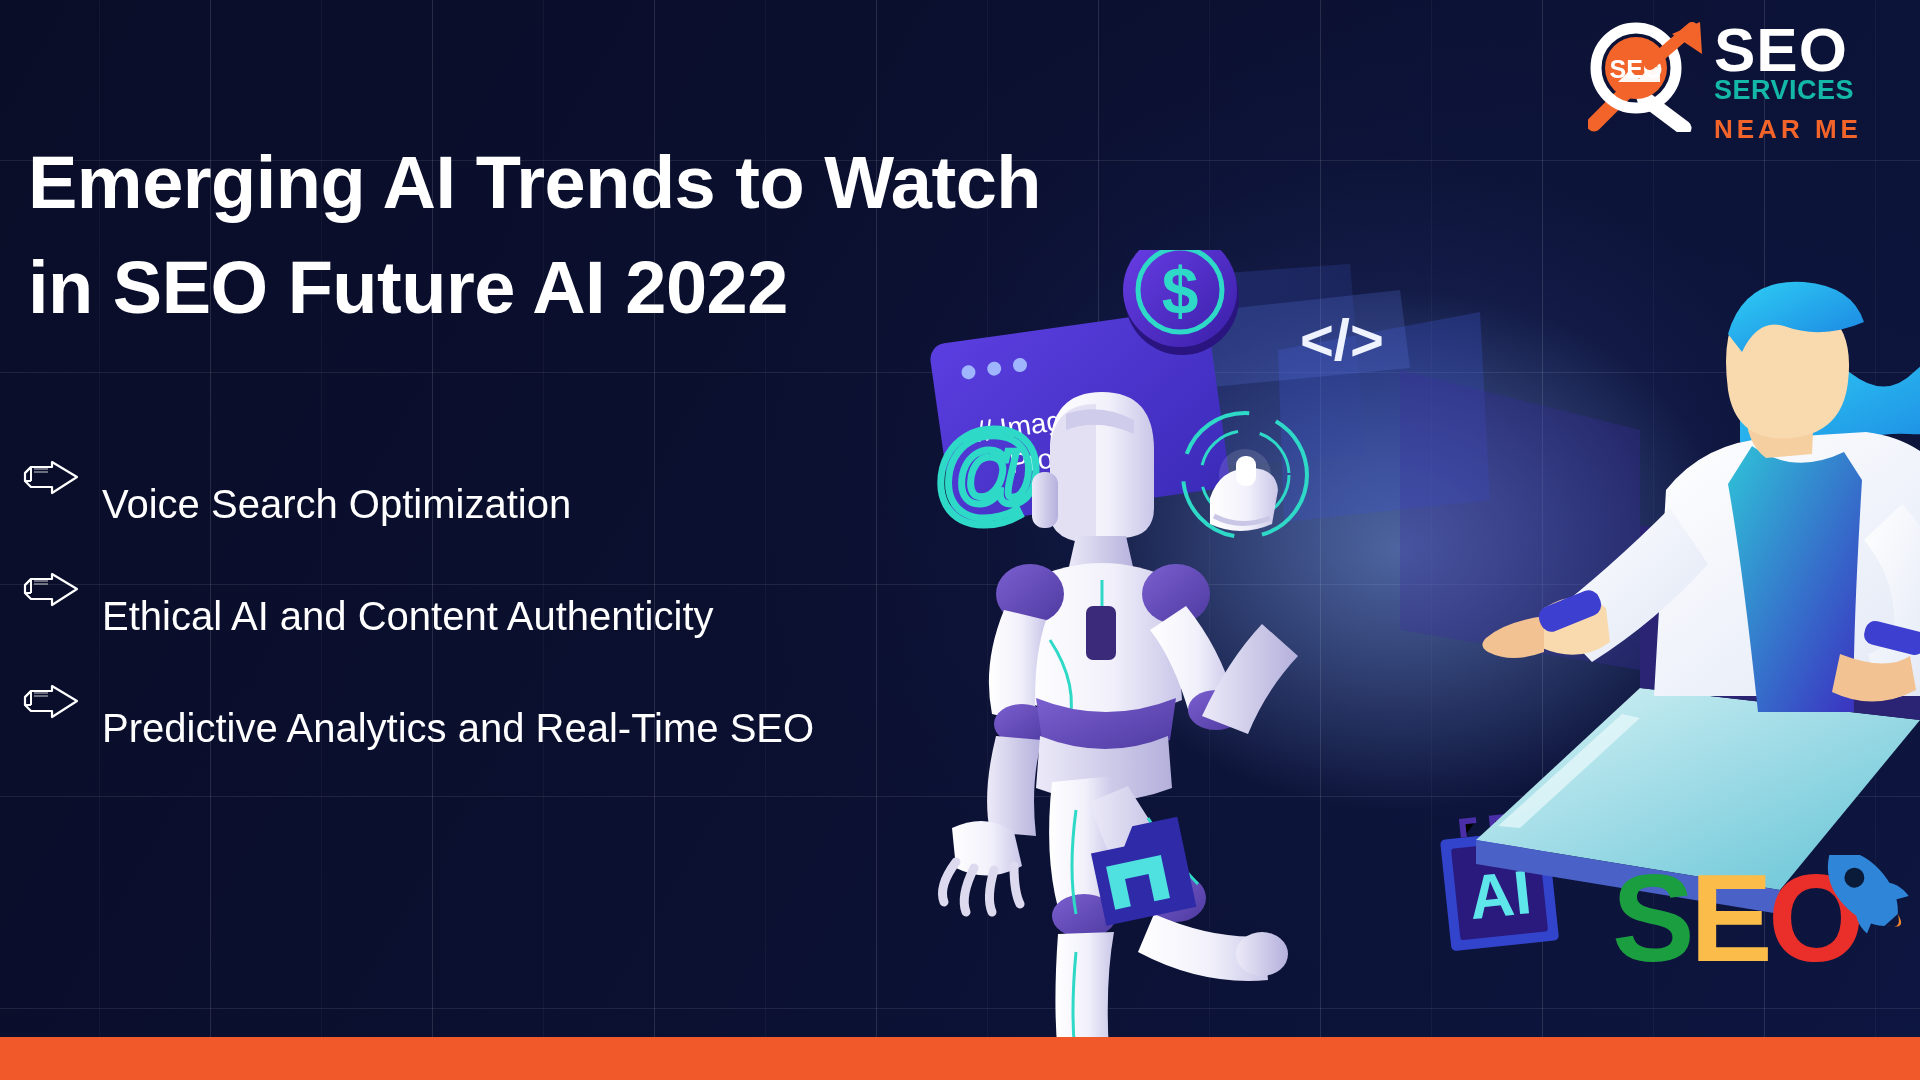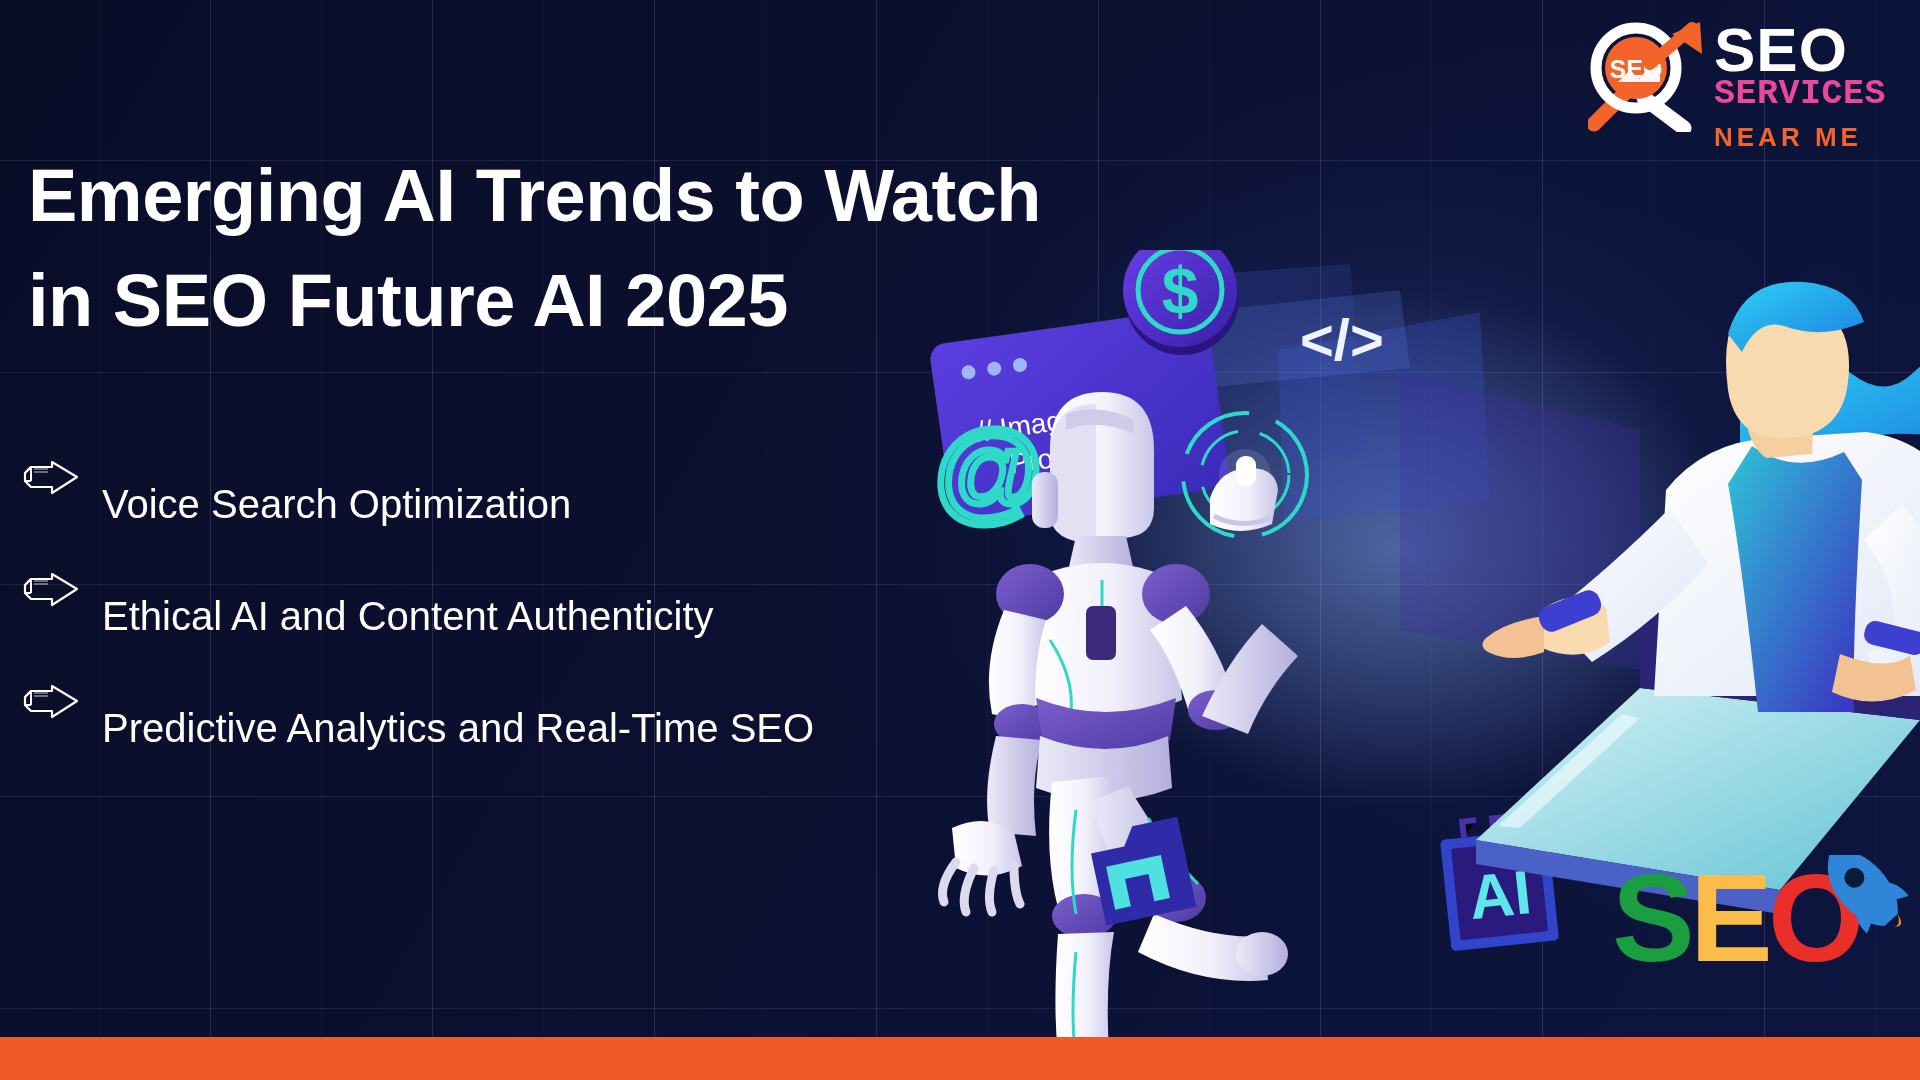--- a/index.html
+++ b/index.html
@@ -32,29 +32,29 @@
   }
 
   
   .brand{position:absolute;left:1588px;top:12px;width:320px;height:128px;}
   .brand .glass{position:absolute;left:0;top:8px;width:118px;height:112px;}
   .brand .wordmark{position:absolute;left:126px;top:8px;width:196px;}
   .brand .w-seo{
     font-size:62px;font-weight:bold;color:#ffffff;letter-spacing:1px;line-height:.96;
   }
   .brand .w-services{
-    font-size:35px;font-weight:bold;color:#ec4899;letter-spacing:.5px;line-height:1.05;margin-top:-4px;font-family:Liberation Mono, monospace;
+    font-size:27px;font-weight:bold;color:#14b8a6;letter-spacing:.5px;line-height:1.05;margin-top:-4px;
   }
   .brand .w-near{
     font-size:26px;font-weight:bold;color:#f2642a;letter-spacing:4px;line-height:1.1;margin-top:11px;
   }
 
   
   .headline{
-    position:absolute;left:28px;top:93px;width:1180px;
+    position:absolute;left:28px;top:80px;width:1180px;
     color:#ffffff;font-size:74px;font-weight:bold;line-height:1.42;
     letter-spacing:-.5px;
   }
   .headline .l{display:block;}
 
   
   .bullets{position:absolute;left:22px;top:424px;width:960px;}
   .bullet{
     display:flex;align-items:center;height:112px;gap:22px;
   }
@@ -312,21 +312,21 @@
     </div>
     <div class="wordmark">
       <div class="w-seo">SEO</div>
       <div class="w-services">SERVICES</div>
       <div class="w-near">NEAR ME</div>
     </div>
   </div>
 
   <h1 class="headline">
     <span class="l">Emerging AI Trends to Watch</span>
-    <span class="l">in SEO Future AI 2025</span>
+    <span class="l">in SEO Future AI 2022</span>
   </h1>
 
   <ul class="bullets" id="bullet-list" style="list-style:none;margin:0;padding:0;">
   <li class="bullet">
     <span class="ico">
       <svg width="58" height="42" viewBox="0 0 58 42" xmlns="http://www.w3.org/2000/svg">
         <path d="M3 14 L9 8 L30 8 L30 3 L55 18 L30 34 L30 28 L9 28 L3 22 Z" fill="none" stroke="#ffffff" stroke-width="2.2" stroke-linejoin="round"></path>
         <path d="M3 14 L9 8 M9 8 L9 22 M3 22 L9 22 M30 8 L30 3 M30 28 L30 34" stroke="#ffffff" stroke-width="2" fill="none"></path>
         <path d="M12 10 L26 10 M12 13 L26 13" stroke="#ffffff" stroke-width="1.1" opacity=".8"></path>
       </svg>

